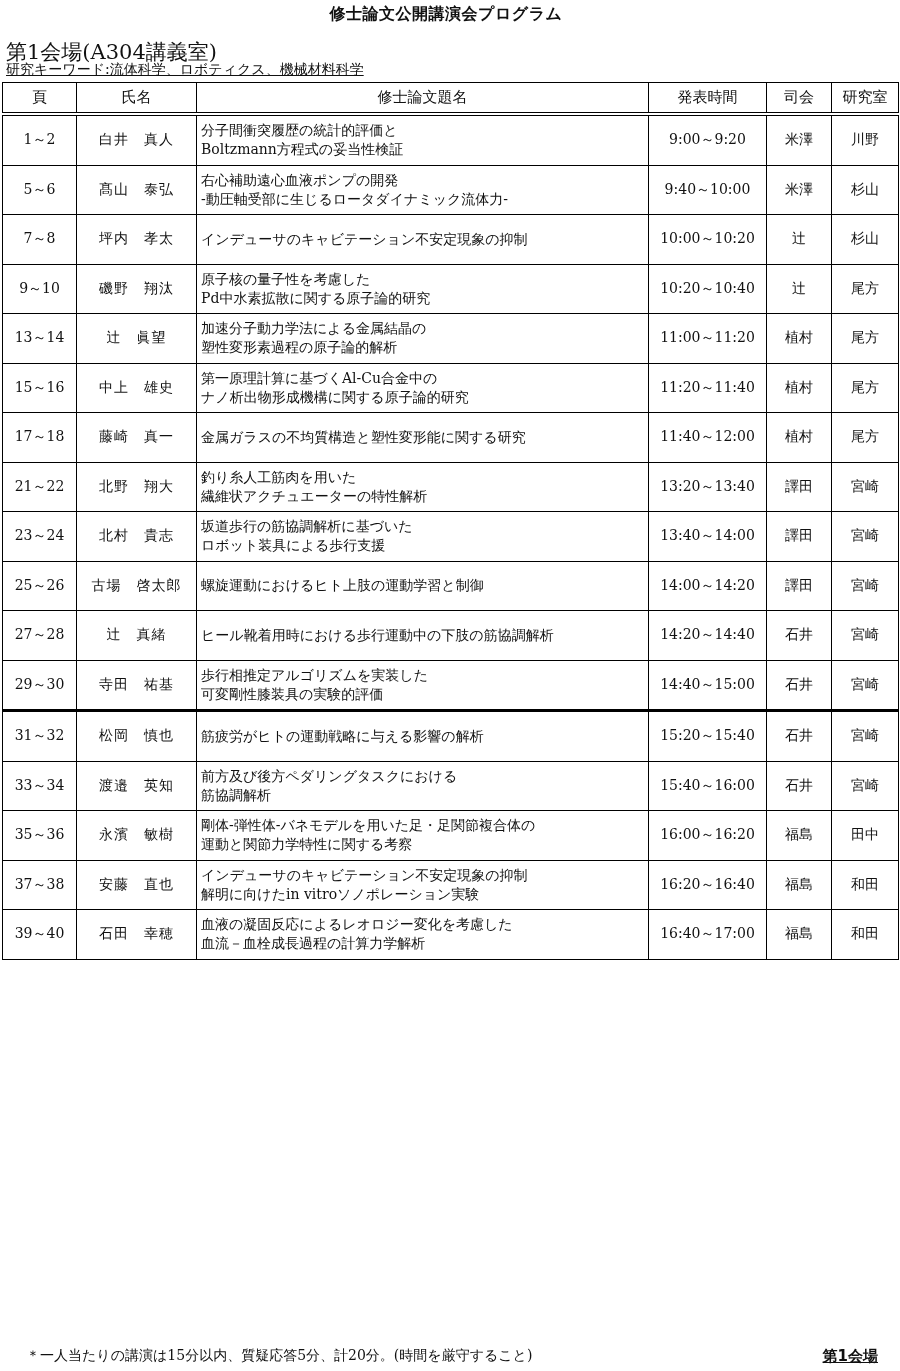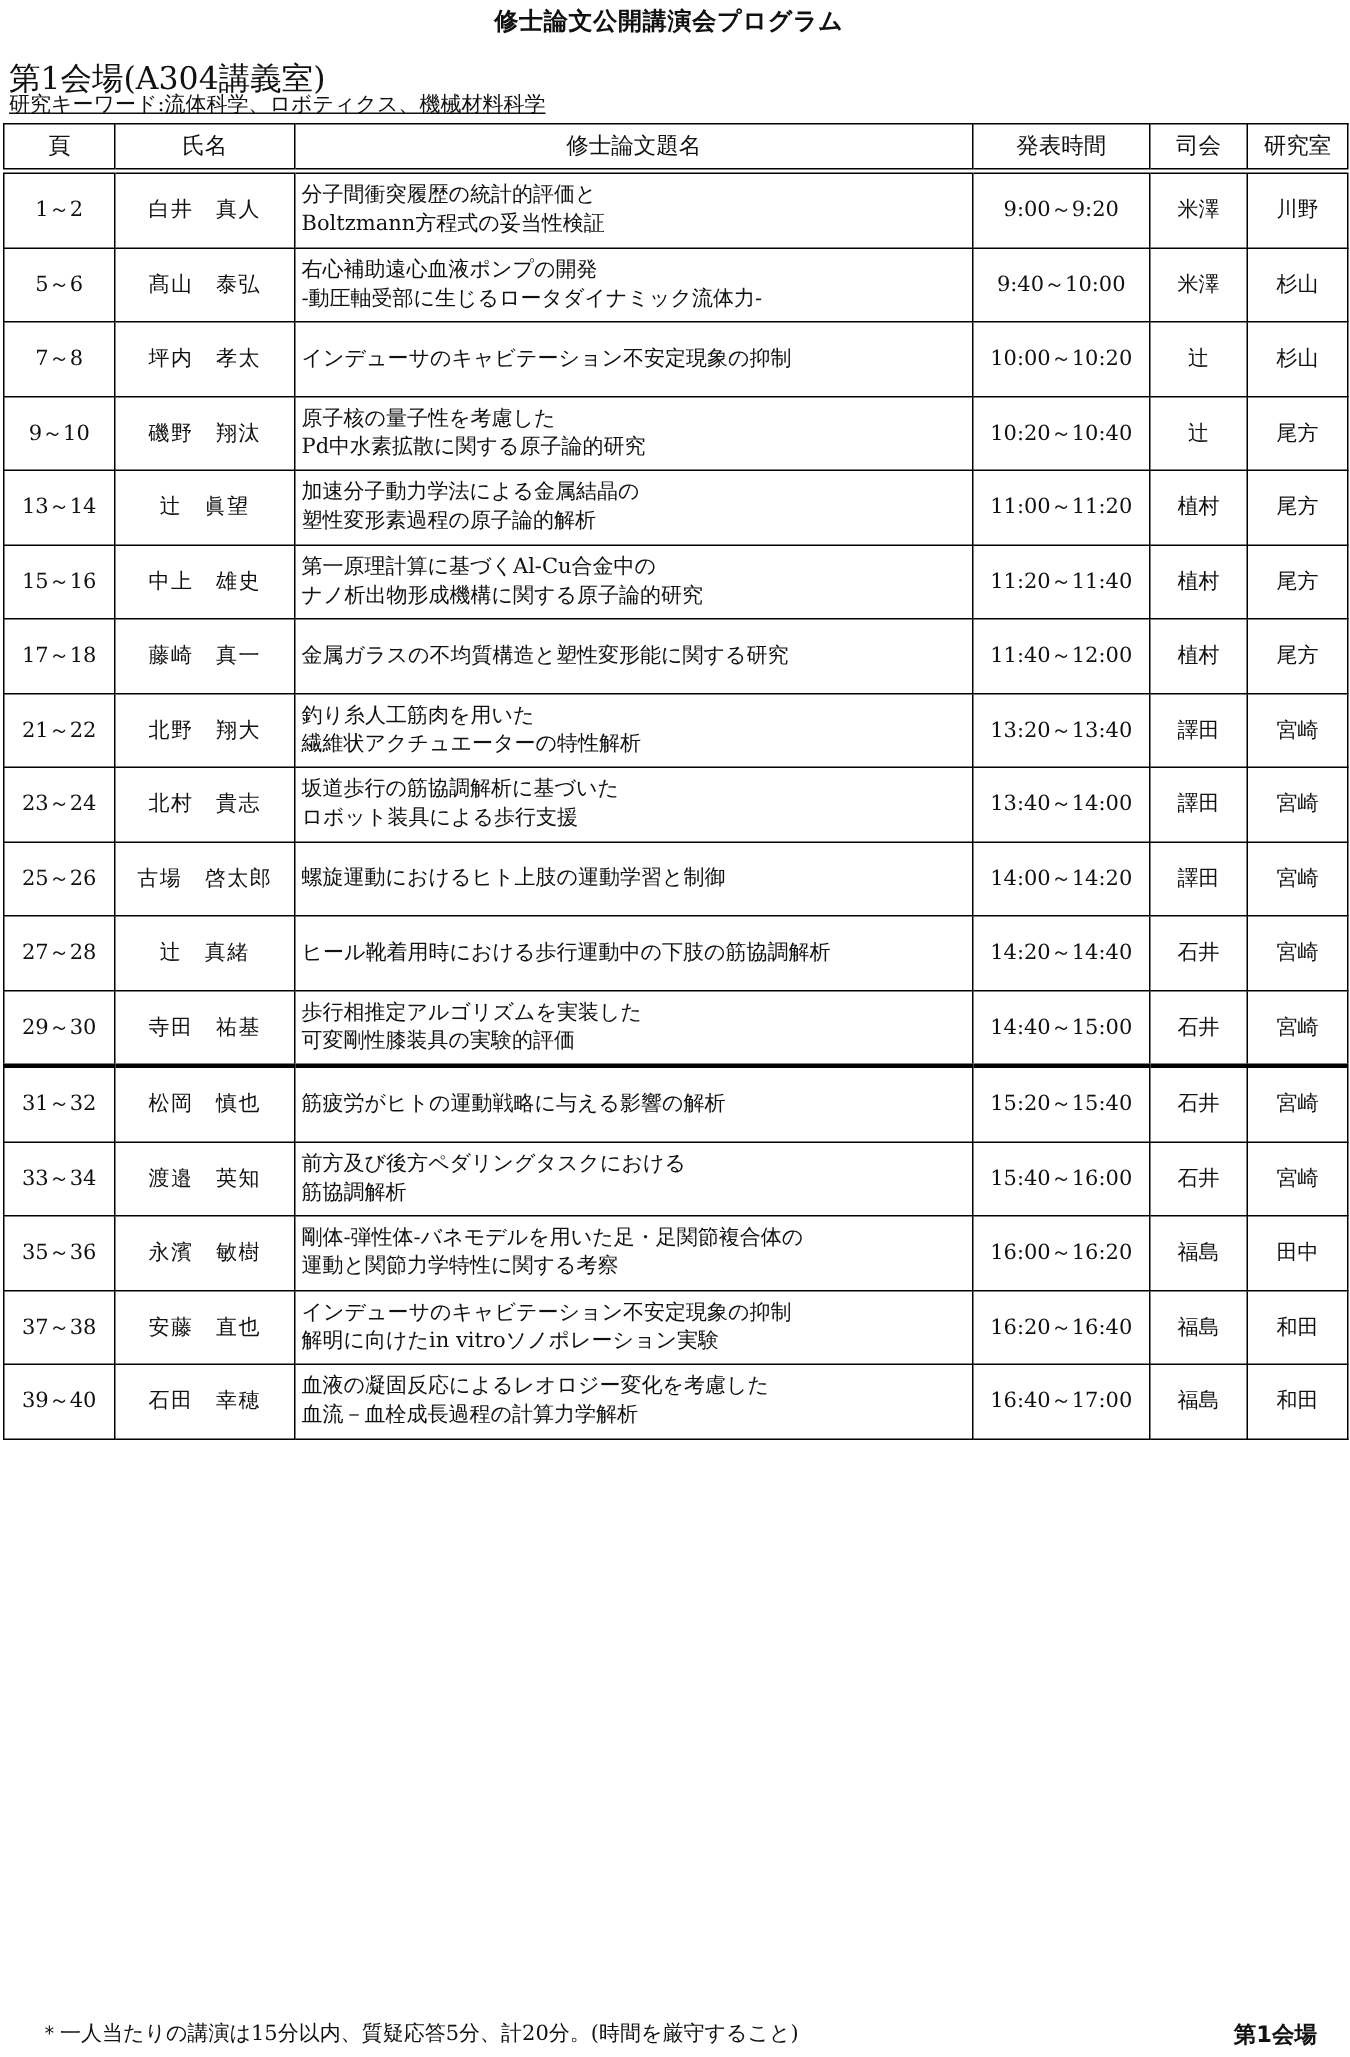--- a/index.html
+++ b/index.html
@@ -12,21 +12,21 @@
   table.prog th { height:29px; font-family:"DejaVu Sans","Liberation Sans",sans-serif; font-size:15px; text-align:center; }
   table.prog thead tr th { border-bottom:4px double #000; }
   table.prog td { height:48.5px; font-size:14px; text-align:center; }
   td.page { font-size:13px; }
   td.name { font-size:15px; letter-spacing:1px; }
   td.tt { text-align:left !important; padding-left:4px !important; font-size:15px; line-height:19px; white-space:pre-line; }
   td.time { font-size:13.5px; }
   td.ch, td.lab { font-size:15px;margin-top:37px; }
   tr.break td { border-top:3.5px solid #000; }
   .footnote { position:absolute; top:1347px; left:26px; font-size:14px; }
-  .footer-venue { position:absolute; top:1347px; right:22px; font-family:"DejaVu Sans","Liberation Sans",sans-serif; font-weight:bold; font-size:15px; }
+  .footer-venue { position:absolute; top:1347px; right:22px; font-family:"DejaVu Sans","Liberation Sans",sans-serif; font-weight:bold; font-size:15px;text-decoration:underline; }
 </style>
 </head>
 <body>
 
 <div class="title">修士論文公開講演会プログラム</div>
 <div class="venue">第1会場(A304講義室)</div>
 <div class="keywords">研究キーワード:流体科学、ロボティクス、機械材料科学</div>
 
 <table class="prog">
   <colgroup>

